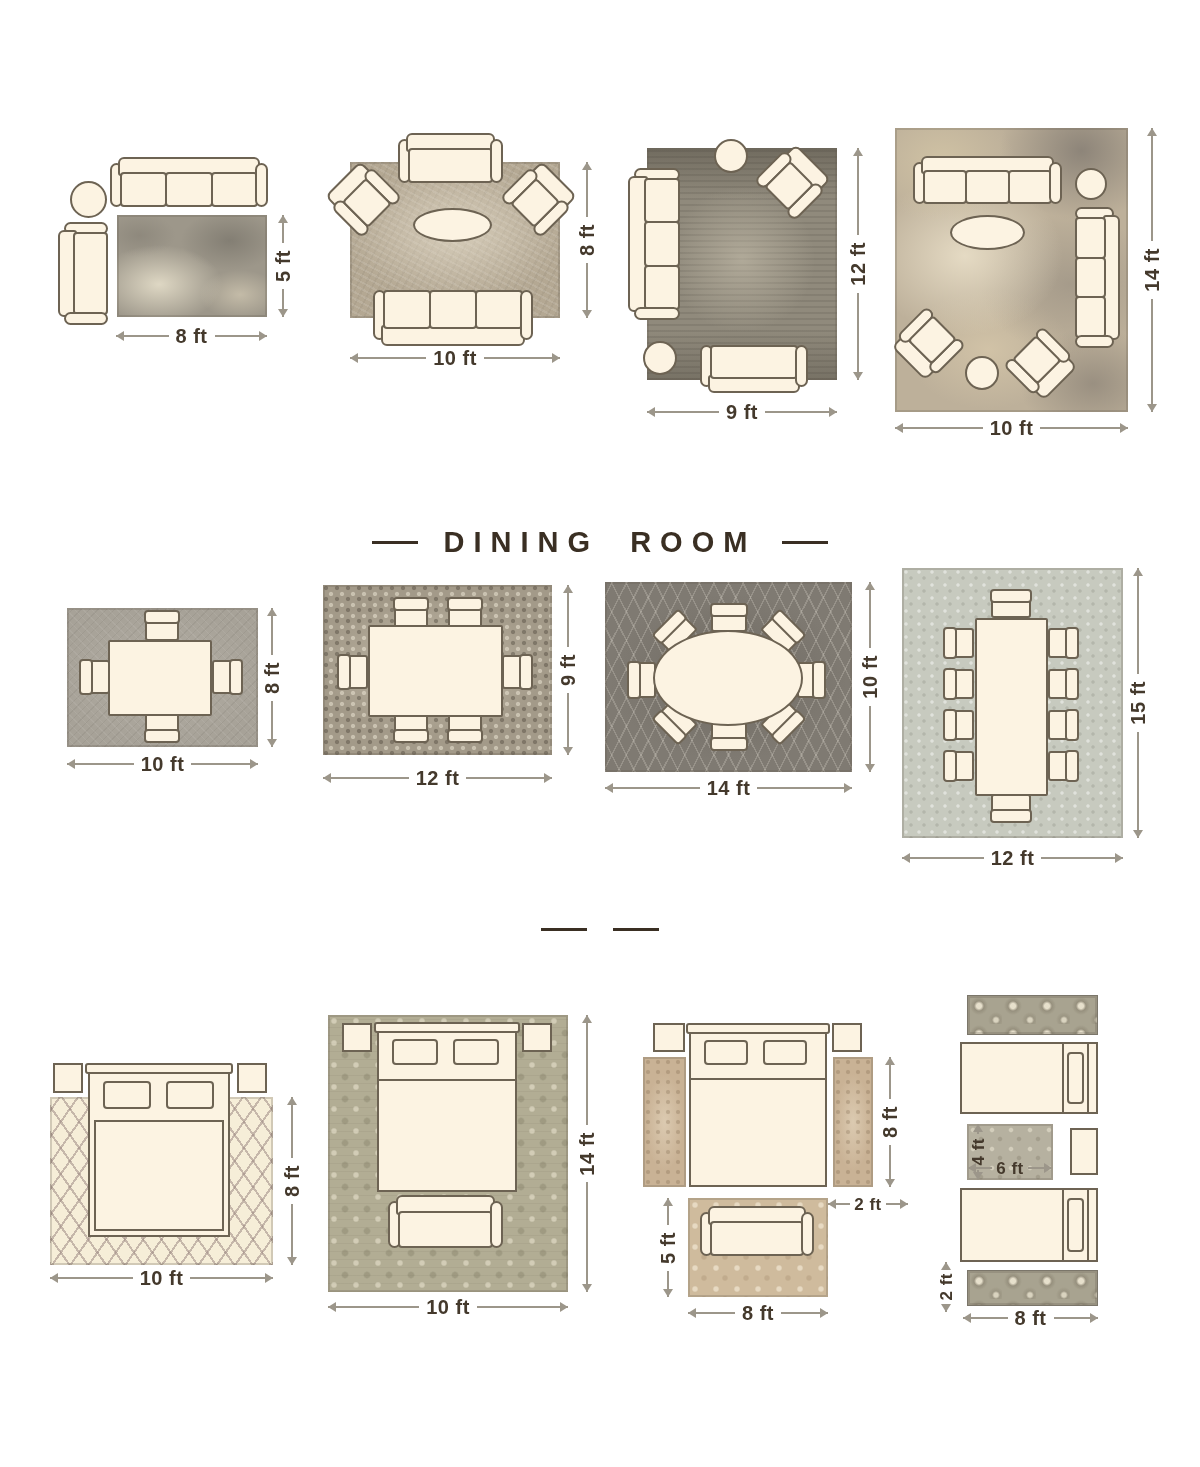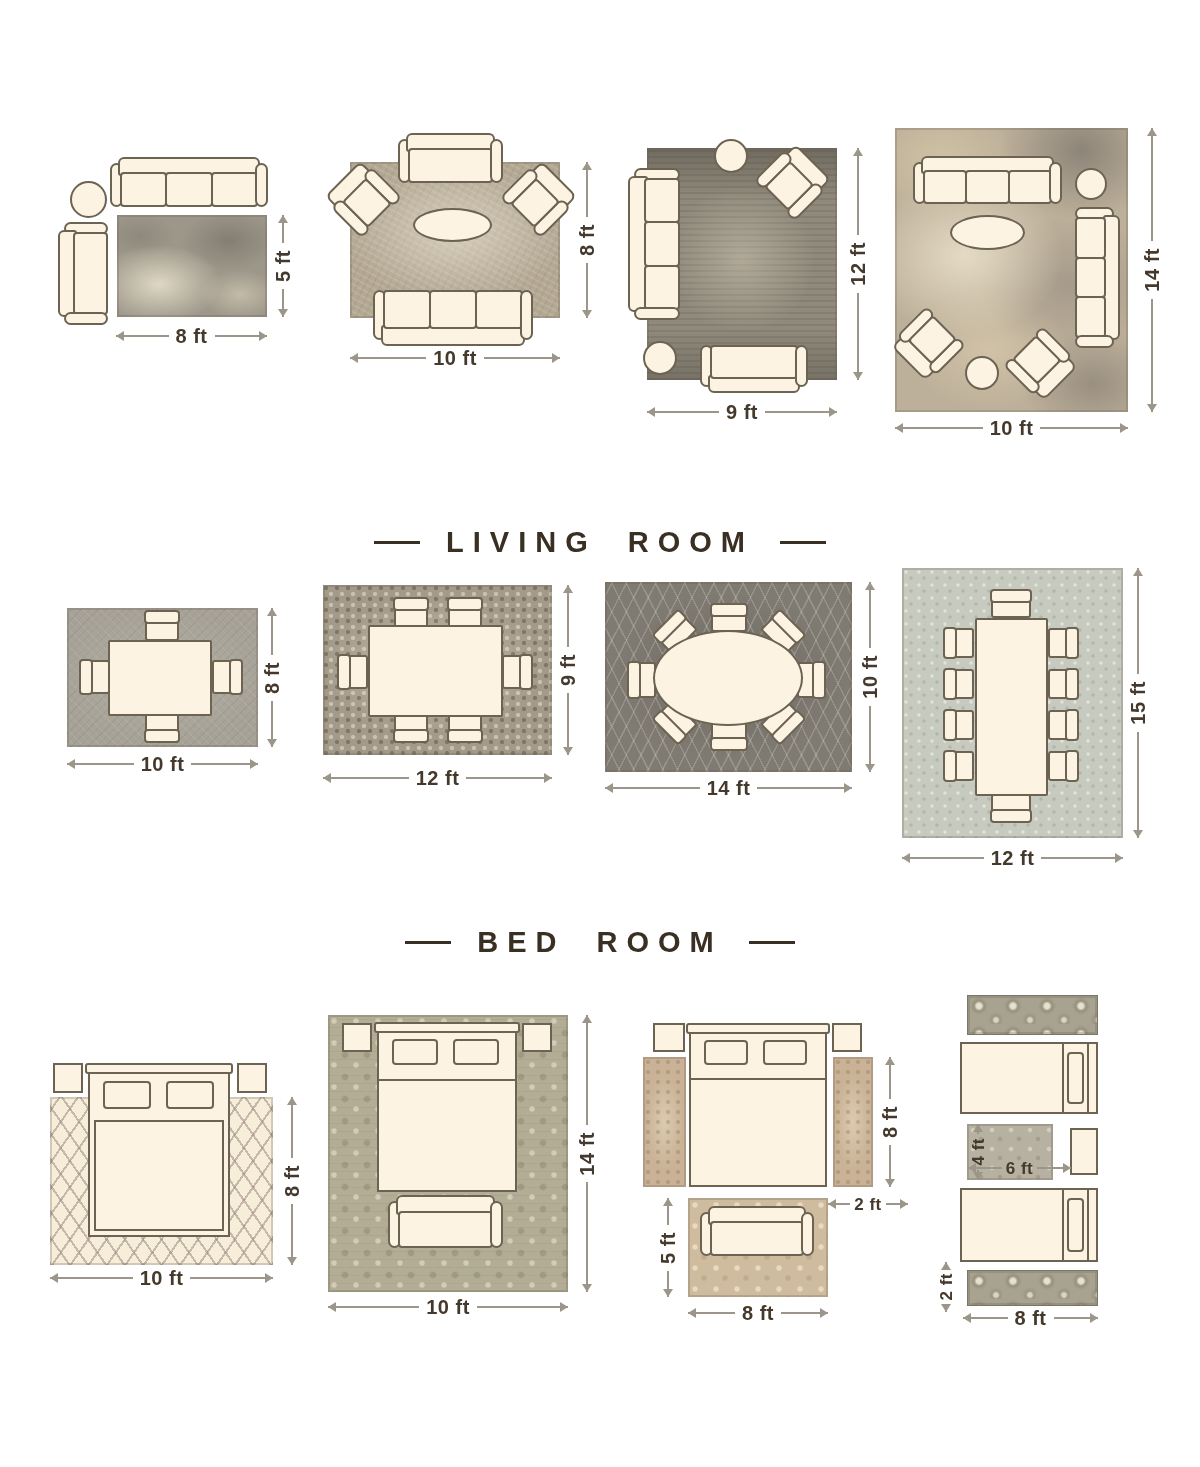--- a/index.html
+++ b/index.html
@@ -332,21 +332,21 @@
     </div>
     <div class="dimH" style="left:895px;top:416px;width:233px">
       <i class="ln lnL"></i>
         <span class="txt">10 ft</span>
         <i class="ln lnR"></i>
     </div>
   </div>
 
   <div class="sec" style="top:528px">
     <span class="dash"></span>
-    <span class="ttl">LIVING ROOM</span>
+    <span class="ttl">DINING ROOM</span>
     <span class="dash"></span>
   </div>
 
   <div>
     <div class="rug rg5" style="left:67px;top:608px;width:191px;height:139px"></div>
     <div class="dchair bt" style="left:145px;top:613px;width:34px;height:28px"></div>
     <div class="dchair bb" style="left:145px;top:712px;width:34px;height:28px"></div>
     <div class="dchair bl" style="left:82px;top:660px;width:28px;height:34px"></div>
     <div class="dchair br" style="left:212px;top:660px;width:28px;height:34px"></div>
     <div class="dtable" style="left:108px;top:640px;width:104px;height:76px"></div>
@@ -426,21 +426,20 @@
     </div>
     <div class="dimH" style="left:902px;top:846px;width:221px">
       <i class="ln lnL"></i>
         <span class="txt">12 ft</span>
         <i class="ln lnR"></i>
     </div>
   </div>
 
   <div class="sec" style="top:928px">
     <span class="dash"></span>
-    <span class="ttl">BED ROOM</span>
     <span class="dash"></span>
   </div>
 
   <div>
     <div class="rug rg9" style="left:50px;top:1097px;width:223px;height:168px"></div>
     <div class="nst" style="left:53px;top:1063px;width:30px;height:30px"></div>
     <div class="nst" style="left:237px;top:1063px;width:30px;height:30px"></div>
     <div class="bed" style="left:88px;top:1063px;width:142px;height:174px">
       <i class="hb"></i>
       <i class="pw" style="left:13px;top:16px;width:48px;height:28px"></i>
@@ -537,21 +536,21 @@
       <i class="div"></i>
         <i class="pw"></i>
         <i class="hbr"></i>
     </div>
     <div class="rug rg14" style="left:967px;top:1124px;width:86px;height:56px"></div>
     <div class="dimV sm" style="left:964px;top:1124px;height:56px">
       <i class="ln lnT"></i>
         <span class="txt">4 ft</span>
         <i class="ln lnB"></i>
     </div>
-    <div class="dimH sm" style="left:968px;top:1156px;width:103px">
+    <div class="dimH sm" style="left:968px;top:1156px;width:84px">
       <i class="ln lnL"></i>
         <span class="txt">6 ft</span>
         <i class="ln lnR"></i>
     </div>
     <div class="nst" style="left:1070px;top:1128px;width:28px;height:47px"></div>
     <div class="tbed" style="left:960px;top:1188px;width:138px;height:74px">
       <i class="div"></i>
         <i class="pw"></i>
         <i class="hbr"></i>
     </div>

